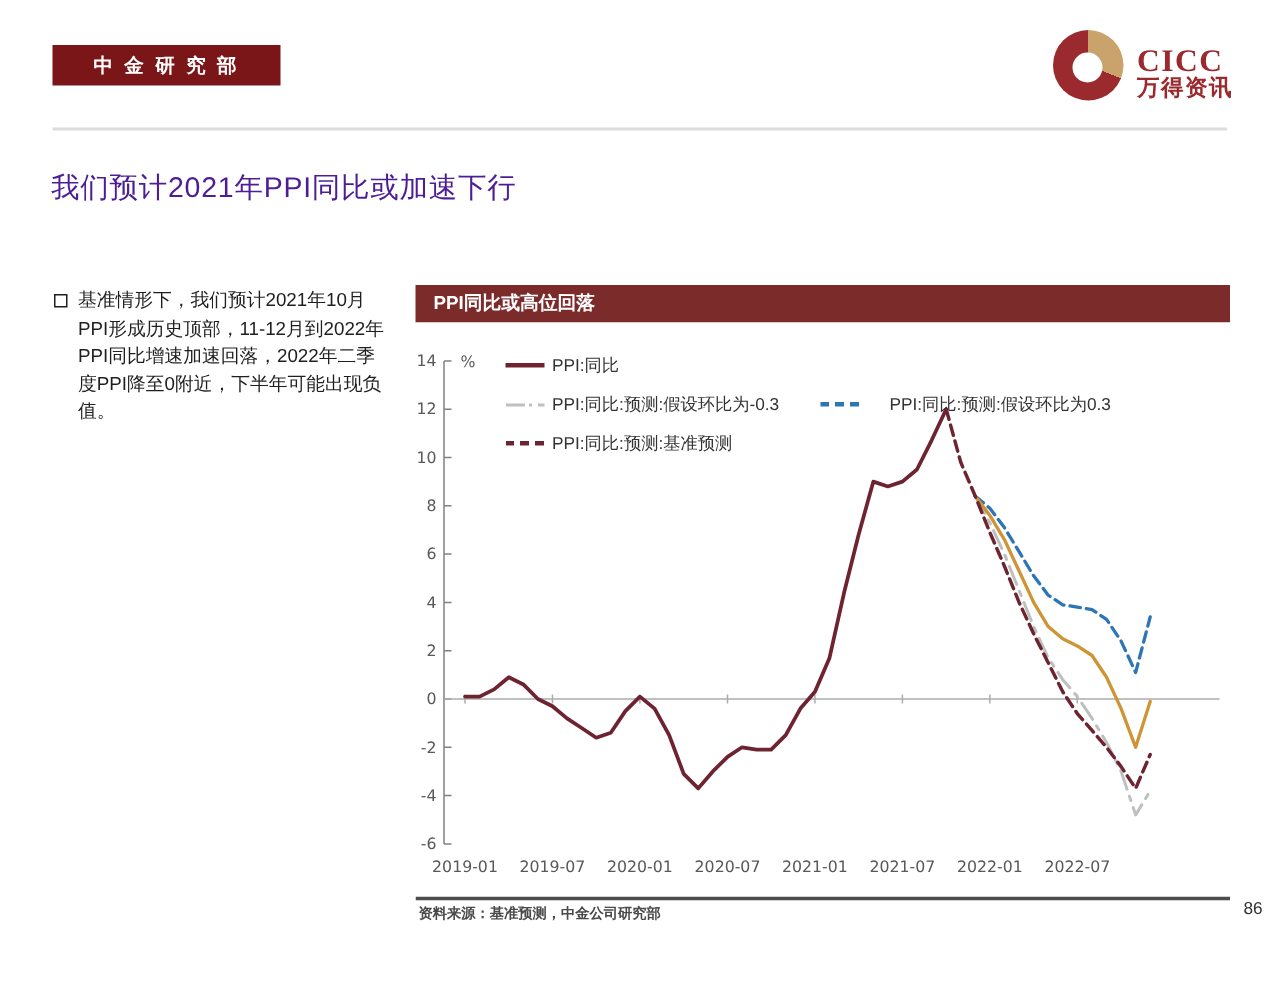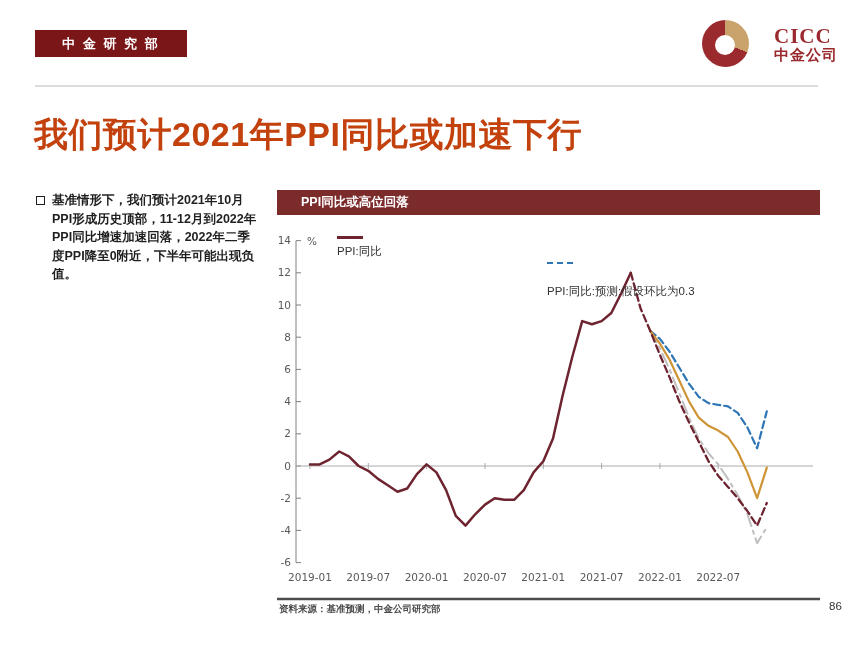--- a/index.html
+++ b/index.html
@@ -3,67 +3,67 @@
 <meta charset="utf-8">
 <style>
   html,body{margin:0;padding:0;background:#ffffff;}
   .slide{position:relative;width:850px;height:656px;background:#ffffff;overflow:hidden;
          font-family:"Liberation Sans","DejaVu Sans",sans-serif;}
   
   .banner{position:absolute;left:35px;top:30px;width:152px;height:27px;background:#7A1518;
           color:#ffffff;font-size:13px;font-weight:bold;letter-spacing:2px;
           display:flex;align-items:center;justify-content:center;}
   
-  .logo{position:absolute;left:702px;top:20px;display:flex;align-items:center;gap:25px;}
+  .logo{position:absolute;left:702px;top:20px;display:flex;align-items:flex-end;gap:9px;}
   .logo-ring{width:47px;height:47px;border-radius:50%;
              background:conic-gradient(#C9A36B 0 112deg,#9A2A2E 112deg 360deg);position:relative;}
   .logo-ring::after{content:"";position:absolute;left:13px;top:15px;width:20px;height:20px;
                     border-radius:50%;background:#ffffff;}
   .logo-text{display:flex;flex-direction:column;line-height:1.05;}
   .logo-en{font-family:"Liberation Serif","DejaVu Serif",serif;font-weight:bold;font-size:21px;
            color:#9A2A2E;letter-spacing:1px;}
   .logo-cn{font-size:15px;font-weight:bold;color:#9A2A2E;letter-spacing:1px;}
   
   .divider{position:absolute;left:35px;top:85px;width:783px;height:2px;background:#DCDCDC;}
   
-  .title{position:absolute;left:34px;top:112px;width:720px;font-size:34px;font-weight:bold;
-         color:#c2410c;letter-spacing:0.5px;}
+  .title{position:absolute;left:34px;top:112px;width:720px;font-size:19px;font-weight:normal;
+         color:#4c1d95;letter-spacing:0.5px;}
   
   .sidebar{position:absolute;left:36px;top:191px;width:226px;display:flex;}
   .bullet-square{flex:none;width:7px;height:7px;border:1.6px solid #1F1F1F;margin:5px 7px 0 0;}
-  .bullet-text{font-size:12.5px;line-height:18.5px;color:#1F1F1F;font-weight:700;}
+  .bullet-text{font-size:12.5px;line-height:18.5px;color:#1F1F1F;font-weight:400;}
   
   .chart-panel{position:absolute;left:277px;top:190px;width:543px;}
   .panel-header{height:25px;background:#7C2B2B;color:#ffffff;font-size:12.5px;font-weight:bold;
-                line-height:25px;padding-left:24px;box-sizing:border-box;}
+                line-height:25px;padding-left:12px;box-sizing:border-box;}
   .chart-body{position:relative;width:543px;height:394px;background:#ffffff;}
   .chart-body svg{position:absolute;left:0;top:0;}
   svg text{font-family:"DejaVu Sans","Liberation Sans",sans-serif;font-size:10.5px;fill:#595959;}
   
-  .legend-item{position:absolute;display:flex;gap:5px;font-size:11.5px;
-               color:#333333;white-space:nowrap;flex-direction:column;}
+  .legend-item{position:absolute;display:flex;align-items:center;gap:5px;font-size:11.5px;
+               color:#333333;white-space:nowrap;}
   .swatch{width:26px;flex:none;}
   
   .source{position:absolute;left:2px;top:388px;font-size:9.5px;font-weight:600;color:#4A4A4A;}
   .page-number{position:absolute;left:797px;top:600px;font-size:11.5px;color:#333333;margin-left:32px;}
 </style>
 </head>
 <body>
 
 <div class="slide">
 
   <div class="banner">
     <span>中 金 研 究 部</span>
   </div>
 
   <div class="logo">
     <div class="logo-ring"></div>
     <div class="logo-text">
       <span class="logo-en">CICC</span>
-      <span class="logo-cn">中金公司</span>
+      <span class="logo-cn">万得资讯</span>
     </div>
   </div>
 
   <div class="divider"></div>
 
   <div class="title">我们预计2021年PPI同比或加速下行</div>
 
   <div class="sidebar">
     <div class="bullet-square"></div>
     <div class="bullet-text">基准情形下，我们预计2021年10月PPI形成历史顶部，11-12月到2022年PPI同比增速加速回落，2022年二季度PPI降至0附近，下半年可能出现负值。</div>
@@ -119,23 +119,31 @@
           <polyline points="373.2,115.8 382.9,128.6 392.6,144.7 402.4,165.7 412.1,186.6 421.8,202.7 431.5,210.8 441.2,215.6 451,222 460.7,236.5 470.4,257.4 480.1,283.2 489.8,252.6" fill="none" stroke="#CE9435" stroke-width="2.2" stroke-linejoin="round" stroke-linecap="round"></polyline>
           <polyline points="353.8,57.8 363.5,93.2 373.2,115.8 382.9,139.9 392.6,162.4 402.4,186.6 412.1,207.5 421.8,226.8 431.5,246.2 441.2,260.7 451,271.9 460.7,283.2 470.4,296.1 480.1,310.6 489.8,288" fill="none" stroke="#6E2430" stroke-width="2.3" stroke-linejoin="round" stroke-linecap="round" stroke-dasharray="7 4"></polyline>
           <polyline points="33,249.4 42.7,249.4 52.4,244.6 62.2,236.5 71.9,241.3 81.6,251 91.3,255.8 101,263.9 110.8,270.3 120.5,276.8 130.2,273.5 139.9,259.1 149.6,249.4 159.4,257.4 169.1,275.1 178.8,300.9 188.5,310.6 198.2,299.3 208,289.6 217.7,283.2 227.4,284.8 237.1,284.8 246.8,275.1 256.6,257.4 266.3,246.2 276,223.6 285.7,180.2 295.4,141.5 305.2,106.1 314.9,109.3 324.6,106.1 334.3,98 344,78.7 353.8,57.8" fill="none" stroke="#6E2430" stroke-width="2.5" stroke-linejoin="round" stroke-linecap="round"></polyline>
           <line x1="0" y1="384" x2="543" y2="384" stroke="#4D4D4D" stroke-width="2.4"></line>
         </svg>
 
       <div class="legend-item" style="left:60px;top:21px;">
         <div class="swatch" style="height: 2.5px; background: rgb(110, 36, 48);"></div>
         <span>PPI:同比</span>
       </div>
+      <div class="legend-item" style="left:60px;top:47px;">
+        <div class="swatch" style="height: 2px; background: repeating-linear-gradient(90deg, rgb(191, 191, 191) 0px, rgb(191, 191, 191) 13px, transparent 13px, transparent 16px, rgb(191, 191, 191) 16px, rgb(191, 191, 191) 18px, transparent 18px, transparent 22px);"></div>
+        <span>PPI:同比:预测:假设环比为-0.3</span>
+      </div>
       <div class="legend-item" style="left:270px;top:47px;gap:20px;">
         <div class="swatch" style="height: 2.2px; background: repeating-linear-gradient(90deg, rgb(46, 117, 182) 0px, rgb(46, 117, 182) 6px, transparent 6px, transparent 10px);"></div>
         <span>PPI:同比:预测:假设环比为0.3</span>
+      </div>
+      <div class="legend-item" style="left:60px;top:73px;">
+        <div class="swatch" style="height: 2.3px; background: repeating-linear-gradient(90deg, rgb(110, 36, 48) 0px, rgb(110, 36, 48) 6px, transparent 6px, transparent 10px);"></div>
+        <span>PPI:同比:预测:基准预测</span>
       </div>
 
       <div class="source">资料来源：基准预测，中金公司研究部</div>
     </div>
   </div>
 
   <div class="page-number">86</div>
 </div>
 
 </body></html>

